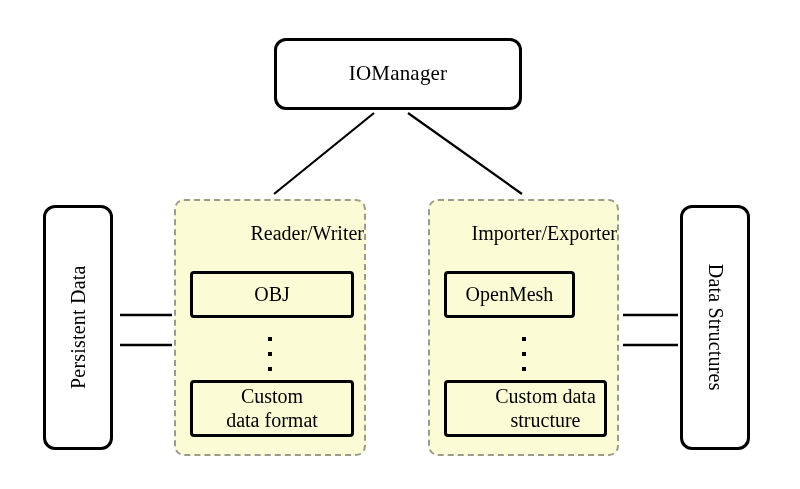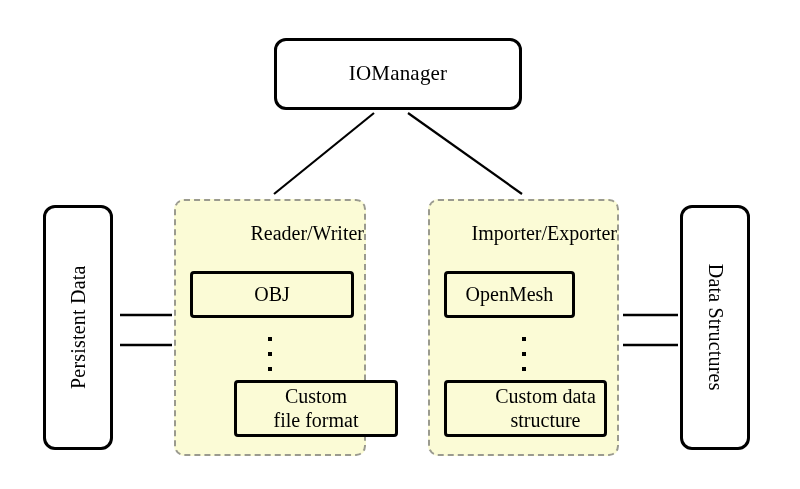--- a/index.html
+++ b/index.html
@@ -150,24 +150,24 @@
     <div class="inner-box" style="left:14px; top:70px; width:164px; height:47px;">
       <span class="inner-label">OBJ</span>
     </div>
 
     <div class="vdots" style="left:0; right:0; top:136px; height:34px;">
       <i></i>
         <i></i>
         <i></i>
     </div>
 
-    <div class="inner-box" style="left:14px; top:179px; width:164px; height:57px;margin-left:44px;">
+    <div class="inner-box" style="left:14px; top:179px; width:164px; height:57px;">
       <span class="inner-label">
         <span>Custom</span><br>
-        <span>file format</span>
+        <span>data format</span>
       </span>
     </div>
   </div>
 
   <div class="group-panel" style="left:428px; top:199px; width:191px; height:257px;">
     <div class="group-title" style="top:21px;">Importer/Exporter</div>
 
     <div class="inner-box" style="left:14px; top:70px; width:131px; height:47px;">
       <span class="inner-label">OpenMesh</span>
     </div>

